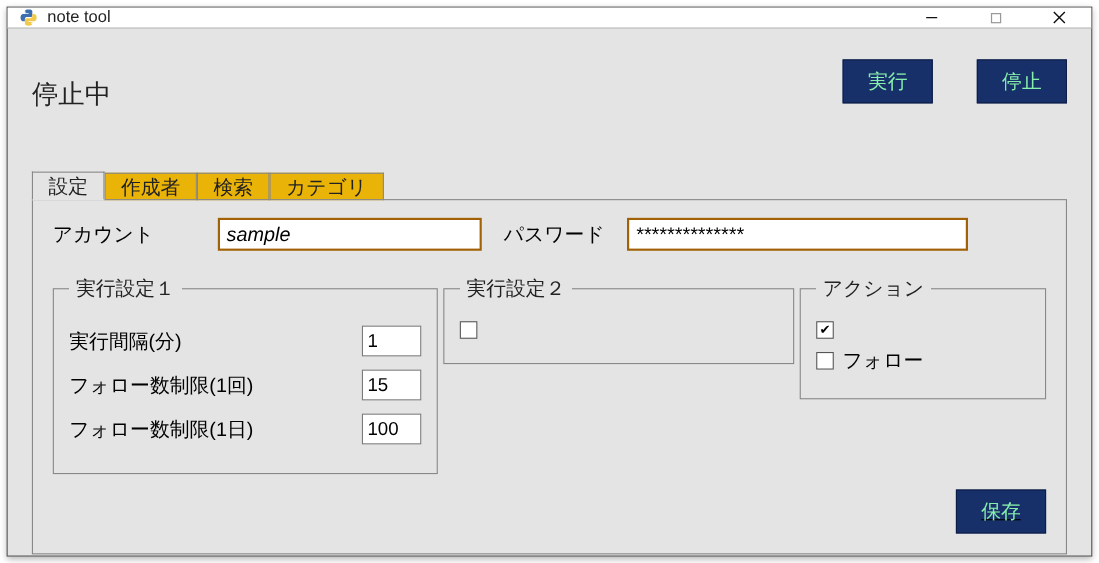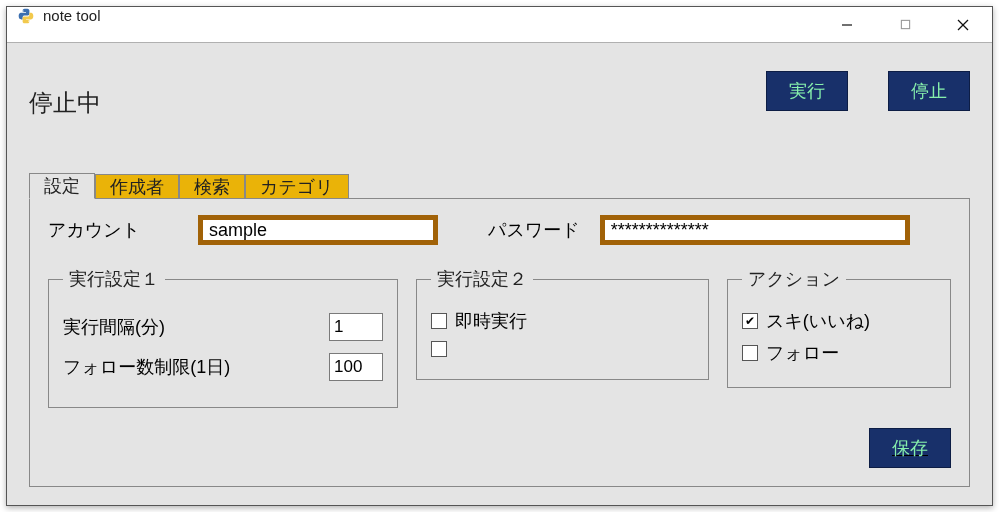--- a/index.html
+++ b/index.html
@@ -126,31 +126,32 @@
     display: flex;
     align-items: center;
     gap: 20px;
     margin-bottom: 22px;
   }
   .acct-label {
     font-size: 18px;
     width: 130px;
   }
   .text-input {
-    border: 5px solid #a16207;
+    border: 2px solid #a16207;
     background: #fff;
     font-size: 18px;
     padding: 3px 6px;
     height: 30px;
+    font-style: italic;
   }
   .text-input.account { width: 240px; }
   .text-input.password { width: 310px; }
   .group-row {
     display: flex;
-    gap: 18px;
+    gap: 5px;
     align-items: flex-start;
     justify-content: space-between;
   }
   fieldset.group {
     border: 1px solid #888;
     padding: 10px 14px 14px 14px;
     margin: 0;
   }
   fieldset.group legend {
     font-size: 18px;
@@ -259,54 +260,53 @@
       <div class="tab inactive">作成者</div>
       <div class="tab inactive">検索</div>
       <div class="tab inactive">カテゴリ</div>
     </div>
 
     <div class="tab-panel">
 
       <div class="acct-row">
         <span class="acct-label">アカウント</span>
         <input class="text-input account" value="sample" style="">
-        <span class="acct-label" style="width:auto; margin-left:30px;">パスワード</span>
+        <span class="acct-label" style="width:auto; margin-left:0;">パスワード</span>
         <input class="text-input password" value="**************" style="">
       </div>
 
       <div class="group-row">
 
         <fieldset class="group group1">
           <legend>実行設定１</legend>
           <div class="g-row">
             <span class="g-label">実行間隔(分)</span>
             <input class="num-input" value="1" style="">
           </div>
           <div class="g-row">
+            <span class="g-label">フォロー数制限(1回)</span>
+            <input class="num-input" value="15" style="">
+          </div>
+          <div class="g-row">
             <span class="g-label">フォロー数制限(1日)</span>
             <input class="num-input" value="100" style="">
           </div>
         </fieldset>
 
         <fieldset class="group group2">
           <legend>実行設定２</legend>
           <div class="cb-row">
             <span class="cb"></span>
-            <span class="cb-label">即時実行</span>
-          </div>
-          <div class="cb-row">
-            <span class="cb"></span>
           </div>
         </fieldset>
 
         <fieldset class="group group3">
           <legend>アクション</legend>
           <div class="cb-row">
             <span class="cb checked"></span>
-            <span class="cb-label">スキ(いいね)</span>
           </div>
           <div class="cb-row">
             <span class="cb"></span>
             <span class="cb-label">フォロー</span>
           </div>
         </fieldset>
 
       </div>
 
       <div class="save-row">

